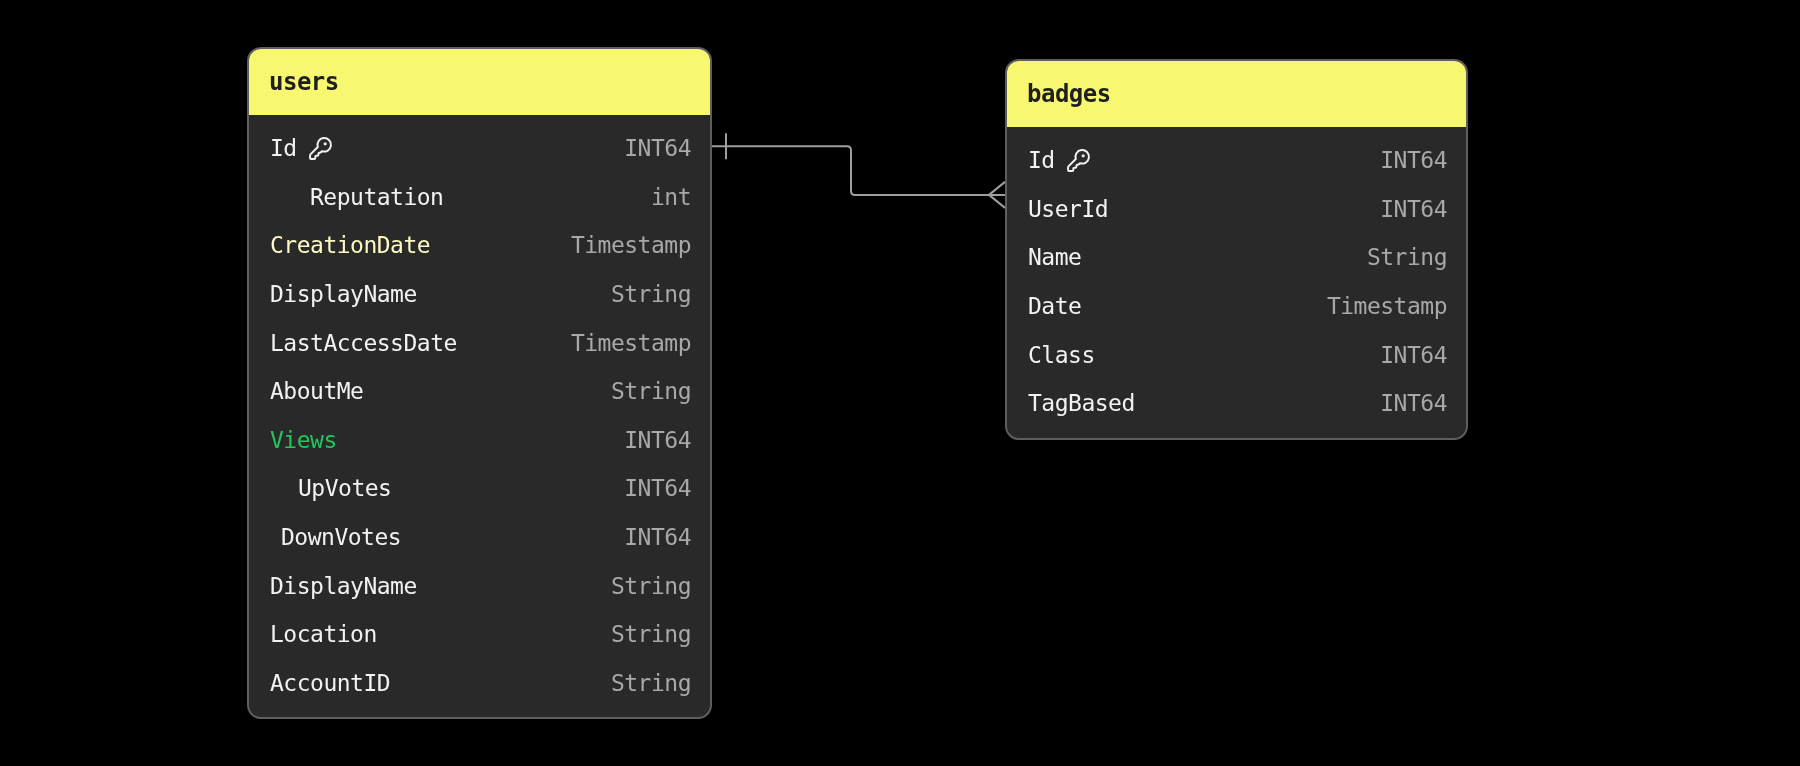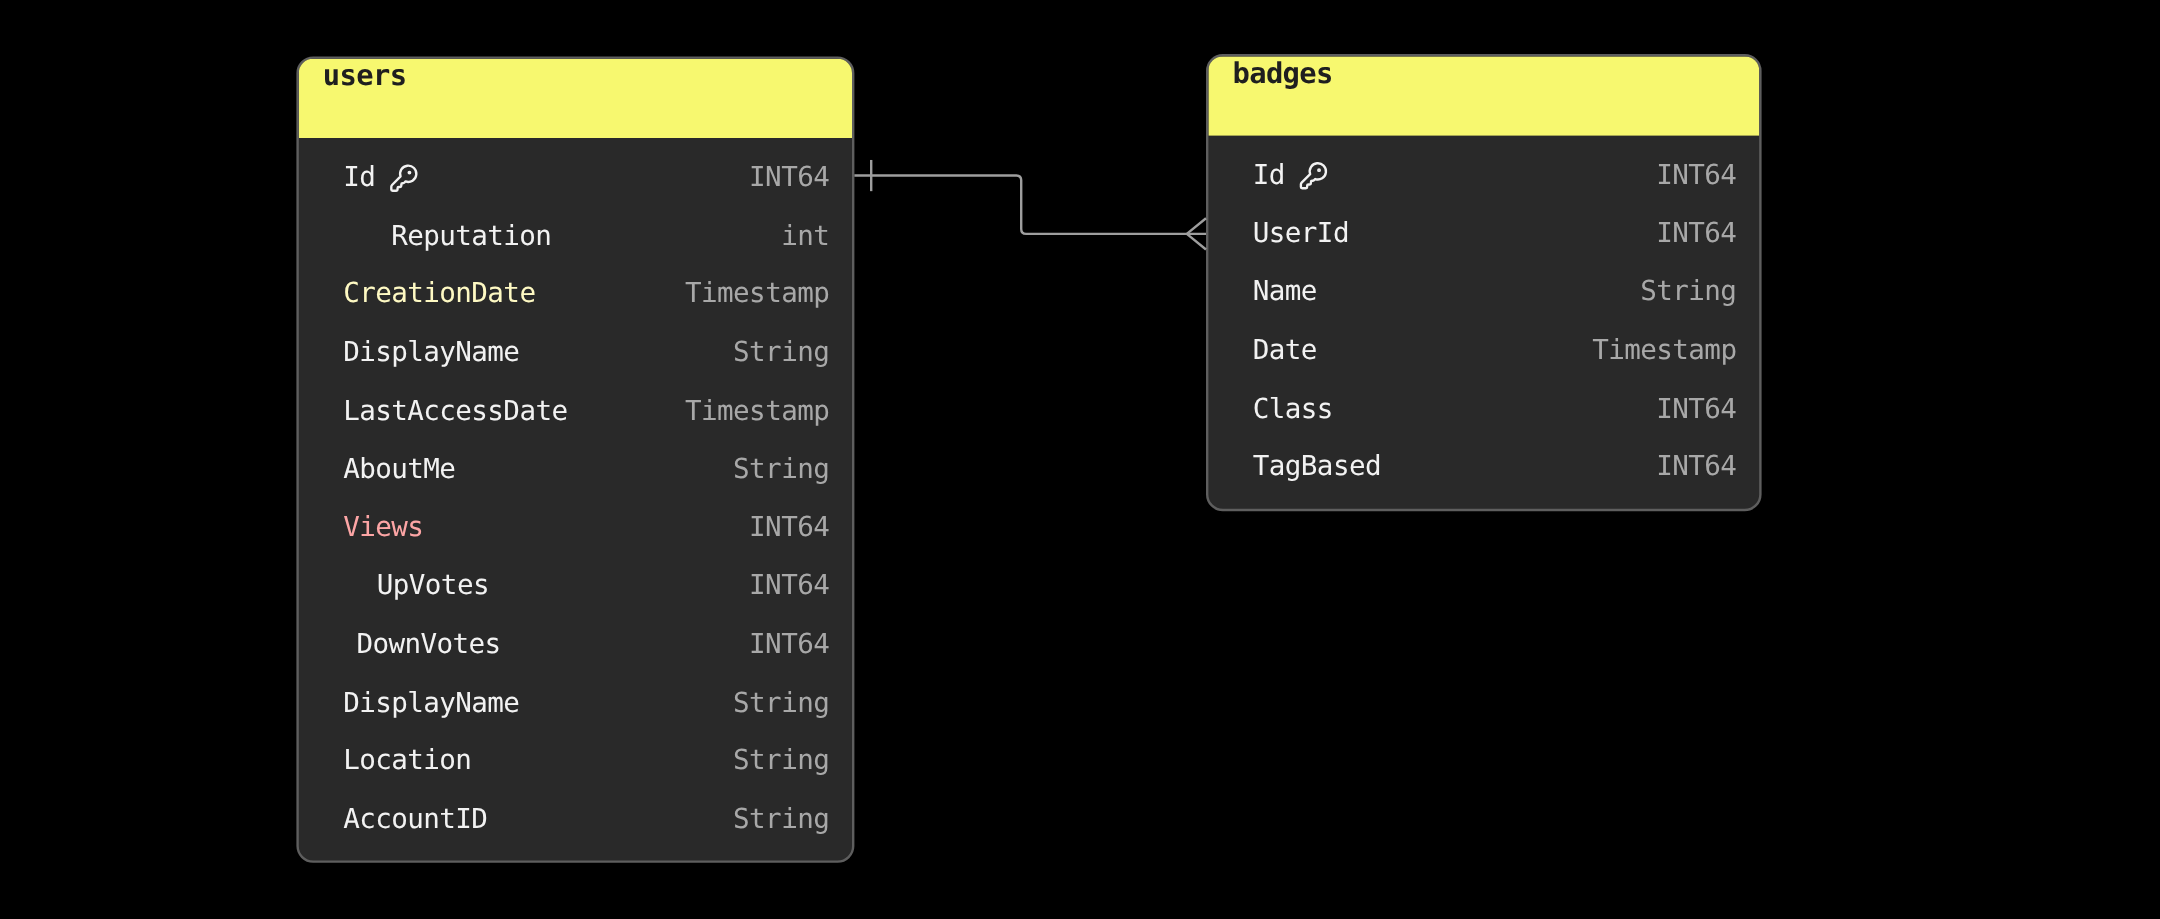--- a/index.html
+++ b/index.html
@@ -28,32 +28,32 @@
     border: 2px solid #5e5e5e;
     border-radius: 14px;
     background: #292929;
     overflow: hidden;
     box-sizing: border-box;
     cursor: grab;
   }
   .table-header {
     height: 66px;
     display: flex;
-    align-items: flex-start;
+    align-items: center;
     padding: 0 20px;
     box-sizing: border-box;
   }
   .table-title {
     font-size: 24px;
     font-weight: bold;
     letter-spacing: -0.5px;
     color: #1f1f1f;
   }
   .table-body {
-    padding: 9px 0 10px 16px;
+    padding: 9px 0 10px 0;
   }
   .field-row {
     height: 48.6px;
     display: flex;
     align-items: center;
     justify-content: space-between;
     padding: 0 19px 0 21px;
     box-sizing: border-box;
   }
   .field-left {
@@ -135,21 +135,21 @@
   </div>
           <div class="field-row">
     <span class="field-left">
       <span class="field-name" style="color: rgb(242, 242, 242);">AboutMe</span>
 
     </span>
     <span class="field-type" style="color: rgb(168, 168, 168);">String</span>
   </div>
           <div class="field-row">
     <span class="field-left">
-      <span class="field-name" style="color: #fca5a5;">Views</span>
+      <span class="field-name" style="color: #22c55e;">Views</span>
 
     </span>
     <span class="field-type" style="color: rgb(168, 168, 168);">INT64</span>
   </div>
           <div class="field-row">
     <span class="field-left">
       <span class="field-name" style="color: rgb(242, 242, 242); margin-left: 28px;">UpVotes</span>
 
     </span>
     <span class="field-type" style="color: rgb(168, 168, 168);">INT64</span>
@@ -177,21 +177,21 @@
   </div>
           <div class="field-row">
     <span class="field-left">
       <span class="field-name" style="color: rgb(242, 242, 242);">AccountID</span>
 
     </span>
     <span class="field-type" style="color: rgb(168, 168, 168);">String</span>
   </div>
         </div>
   </div>
-      <div class="table-card" style="left: 1005px; top: 45px; width: 463px; background: rgb(41, 41, 41); border-color: rgb(94, 94, 94);">
+      <div class="table-card" style="left: 1005px; top: 59px; width: 463px; background: rgb(41, 41, 41); border-color: rgb(94, 94, 94);">
     <div class="table-header" style="background: rgb(247, 248, 111);">
       <span class="table-title" style="color: rgb(31, 31, 31);">badges</span>
     </div>
     <div class="table-body">
           <div class="field-row">
     <span class="field-left">
       <span class="field-name" style="color: rgb(242, 242, 242);">Id</span>
       <span class="key-icon">
         <svg viewBox="0 0 24 24" fill="none" stroke="currentColor" stroke-width="1.9" stroke-linecap="round" stroke-linejoin="round">
           <path d="M2.586 17.414A2 2 0 0 0 2 18.828V21a1 1 0 0 0 1 1h3a1 1 0 0 0 1-1v-1a1 1 0 0 1 1-1h1a1 1 0 0 0 1-1v-1a1 1 0 0 1 1-1h.172a2 2 0 0 0 1.414-.586l.814-.814a6.5 6.5 0 1 0-4-4z"></path>

